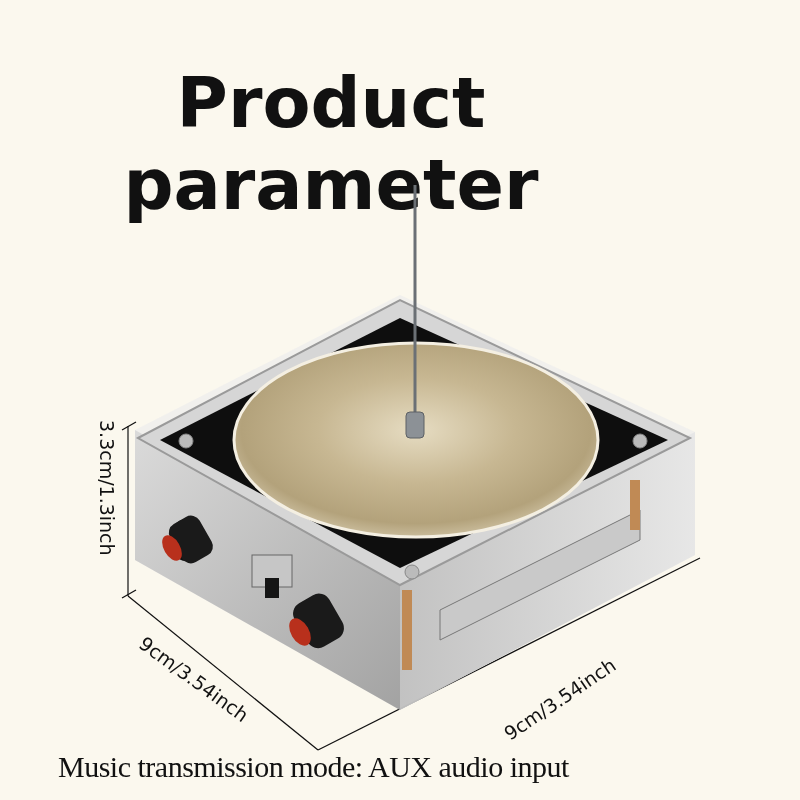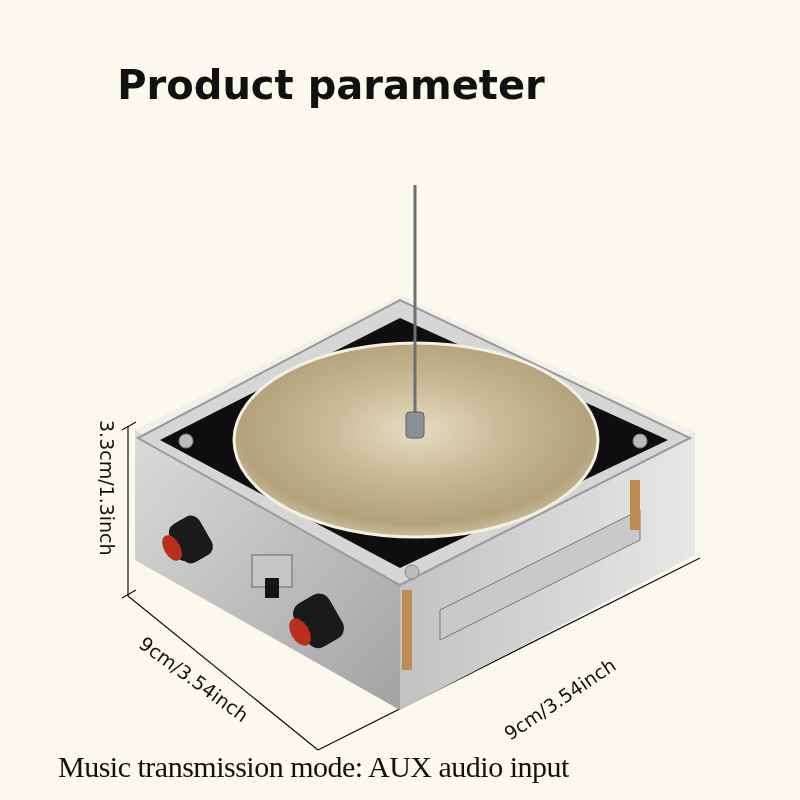--- a/index.html
+++ b/index.html
@@ -6,21 +6,21 @@
   body {
     width: 800px; height: 800px; overflow: hidden;
     background: #fbf8ee;
     font-family: "DejaVu Sans", sans-serif;
     position: relative;
   }
   .title {
     position: absolute; left: 0; top: 62px; width: 662px;
     text-align: center;
     font-family: "DejaVu Sans", sans-serif;
-    font-weight: bold; font-size: 40px; color: #111;
+    font-weight: bold; font-size: 70px; color: #111;
     letter-spacing: 0px;
   }
   .product {
     position: absolute; left: 0; top: 0; width: 800px; height: 800px;
   }
   .dim-label {
     position: absolute; font-family: "DejaVu Sans", sans-serif;
     font-size: 19px; color: #111; white-space: nowrap;
     transform-origin: left top;
   }

